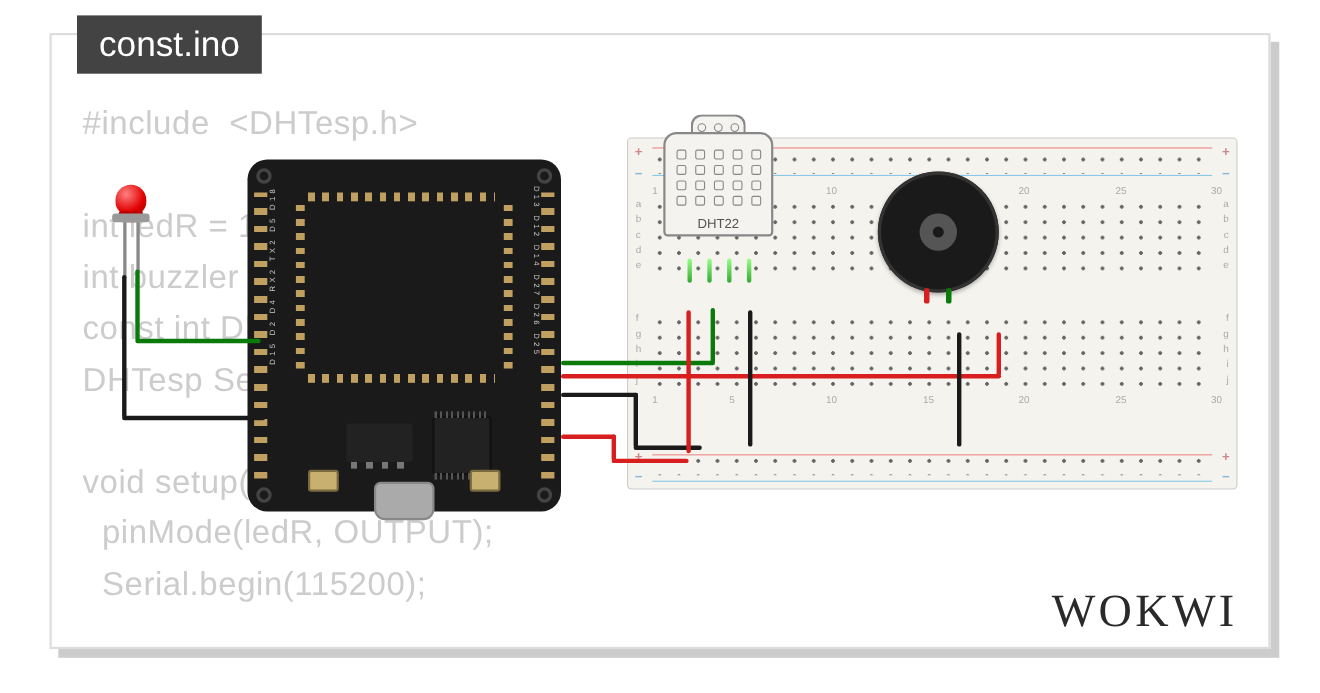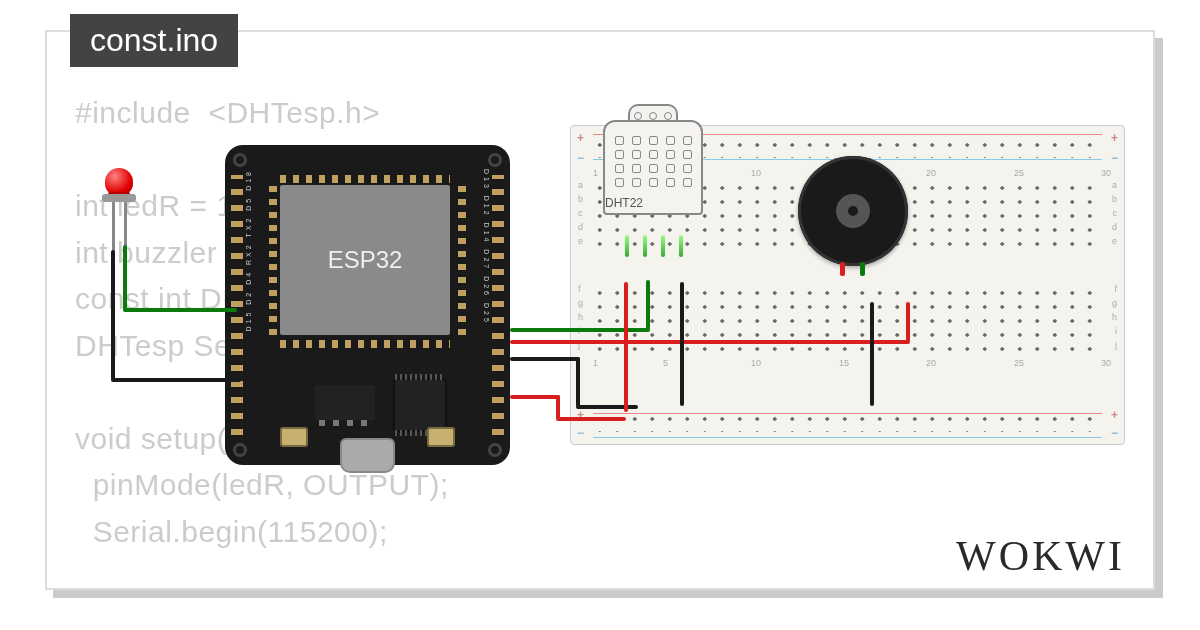--- a/index.html
+++ b/index.html
@@ -118,21 +118,21 @@
   .bb-label { position:absolute; font-size:9px; color:#aaa; }
   .bb-num { position:absolute; font-size:9px; color:#aaa; }
 
   
   .dht { position:absolute; left:603px; top:120px; width:100px; height:115px; z-index:7; }
   .dht-body { width:100px; height:95px; background:#f4f3f0; border:2px solid #888; border-radius:12px 12px 4px 4px; position:relative; }
   .dht-top { position:absolute; top:-16px; left:25px; width:50px; height:22px; background:#f4f3f0; border:2px solid #888; border-bottom:0; border-radius:10px 10px 0 0; display:flex; justify-content:space-around; align-items:center; }
   .dht-top span{ width:8px; height:8px; border:1.5px solid #888; border-radius:50%; }
   .dht-grill { position:absolute; left:10px; top:14px; width:80px; display:grid; grid-template-columns:repeat(5,1fr); gap:5px; }
   .dht-grill i { width:9px; height:9px; border:1.8px solid #888; border-radius:2px; }
-  .dht-lbl { position:absolute; bottom:3px; left:0; right:0; font-size:12px; color:#555;}
+  .dht-lbl { position:absolute; bottom:3px; left:0; right:0; text-align:center; font-size:12px; color:#555;}
   .dht-pin { position:absolute; width:4px; height:22px; background:linear-gradient(#9f8,#3a3); bottom:-22px; border-radius:2px; }
 
   
   .buzzer { position:absolute; left:798px; top:156px; width:110px; height:110px; background:#1a1a1a; border-radius:50%; z-index:7;
             box-shadow: inset 0 0 0 3px #333, 0 2px 4px rgba(0,0,0,0.3); }
   .buzzer::before { content:""; position:absolute; left:38px; top:38px; width:34px; height:34px; background:#555; border-radius:50%; }
   .buzzer::after { content:""; position:absolute; left:50px; top:50px; width:10px; height:10px; background:#1a1a1a; border-radius:50%; }
   .buz-pin { position:absolute; width:5px; height:14px; border-radius:2px; }
 
   
@@ -171,21 +171,20 @@
   <div class="wire wire-v wg" style="left:123px; top:245px; height:65px;"></div>
   <div class="wire wire-h wg" style="left:123px; top:308px; width:114px;"></div>
   <div class="wire wire-v wk" style="left:111px; top:250px; height:130px;"></div>
   <div class="wire wire-h wk" style="left:111px; top:378px; width:130px;"></div>
 
   <div class="board">
     <div class="board-hole" style="left:8px; top:8px;"></div>
     <div class="board-hole" style="right:8px; top:8px;"></div>
     <div class="board-hole" style="left:8px; bottom:8px;"></div>
     <div class="board-hole" style="right:8px; bottom:8px;"></div>
-    <div class="shield">ESP32</div>
     <div class="pins-row" style="left:55px; top:30px; width:170px;"></div>
     <div class="pins-row" style="left:55px; top:195px; width:170px;"></div>
     <div class="pins-col" style="left:44px; top:40px; height:150px;"></div>
     <div class="pins-col" style="right:44px; top:40px; height:150px;"></div>
     <div class="pin-labels" style="left:20px; top:24px; writing-mode:vertical-rl; transform:rotate(180deg);">D15 D2 D4 RX2 TX2 D5 D18</div>
     <div class="pin-labels" style="right:20px; top:24px; writing-mode:vertical-rl;">D13 D12 D14 D27 D26 D25</div>
     <div class="chip-sq"></div>
     <div class="regulator"></div>
     <div class="usb"></div>
     <div class="btn" style="left:55px;"></div>

